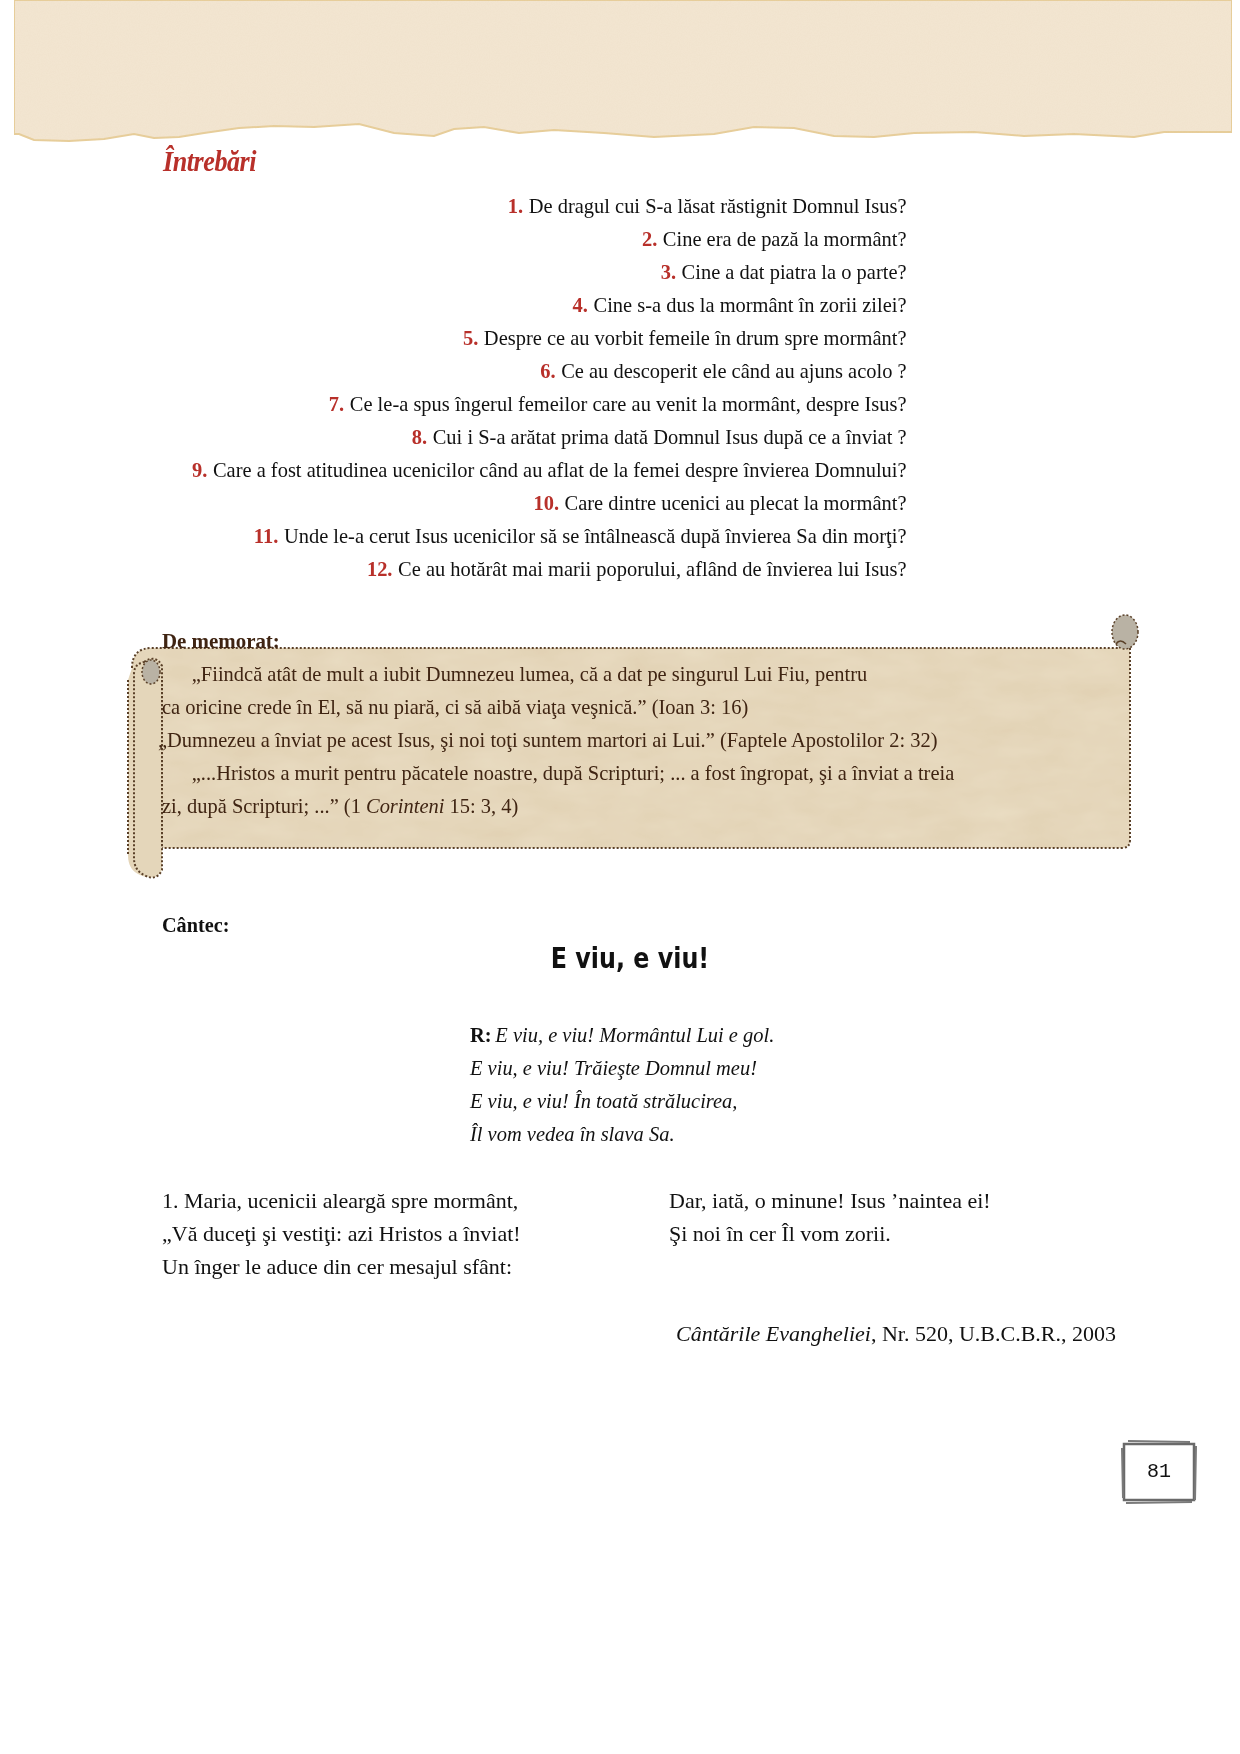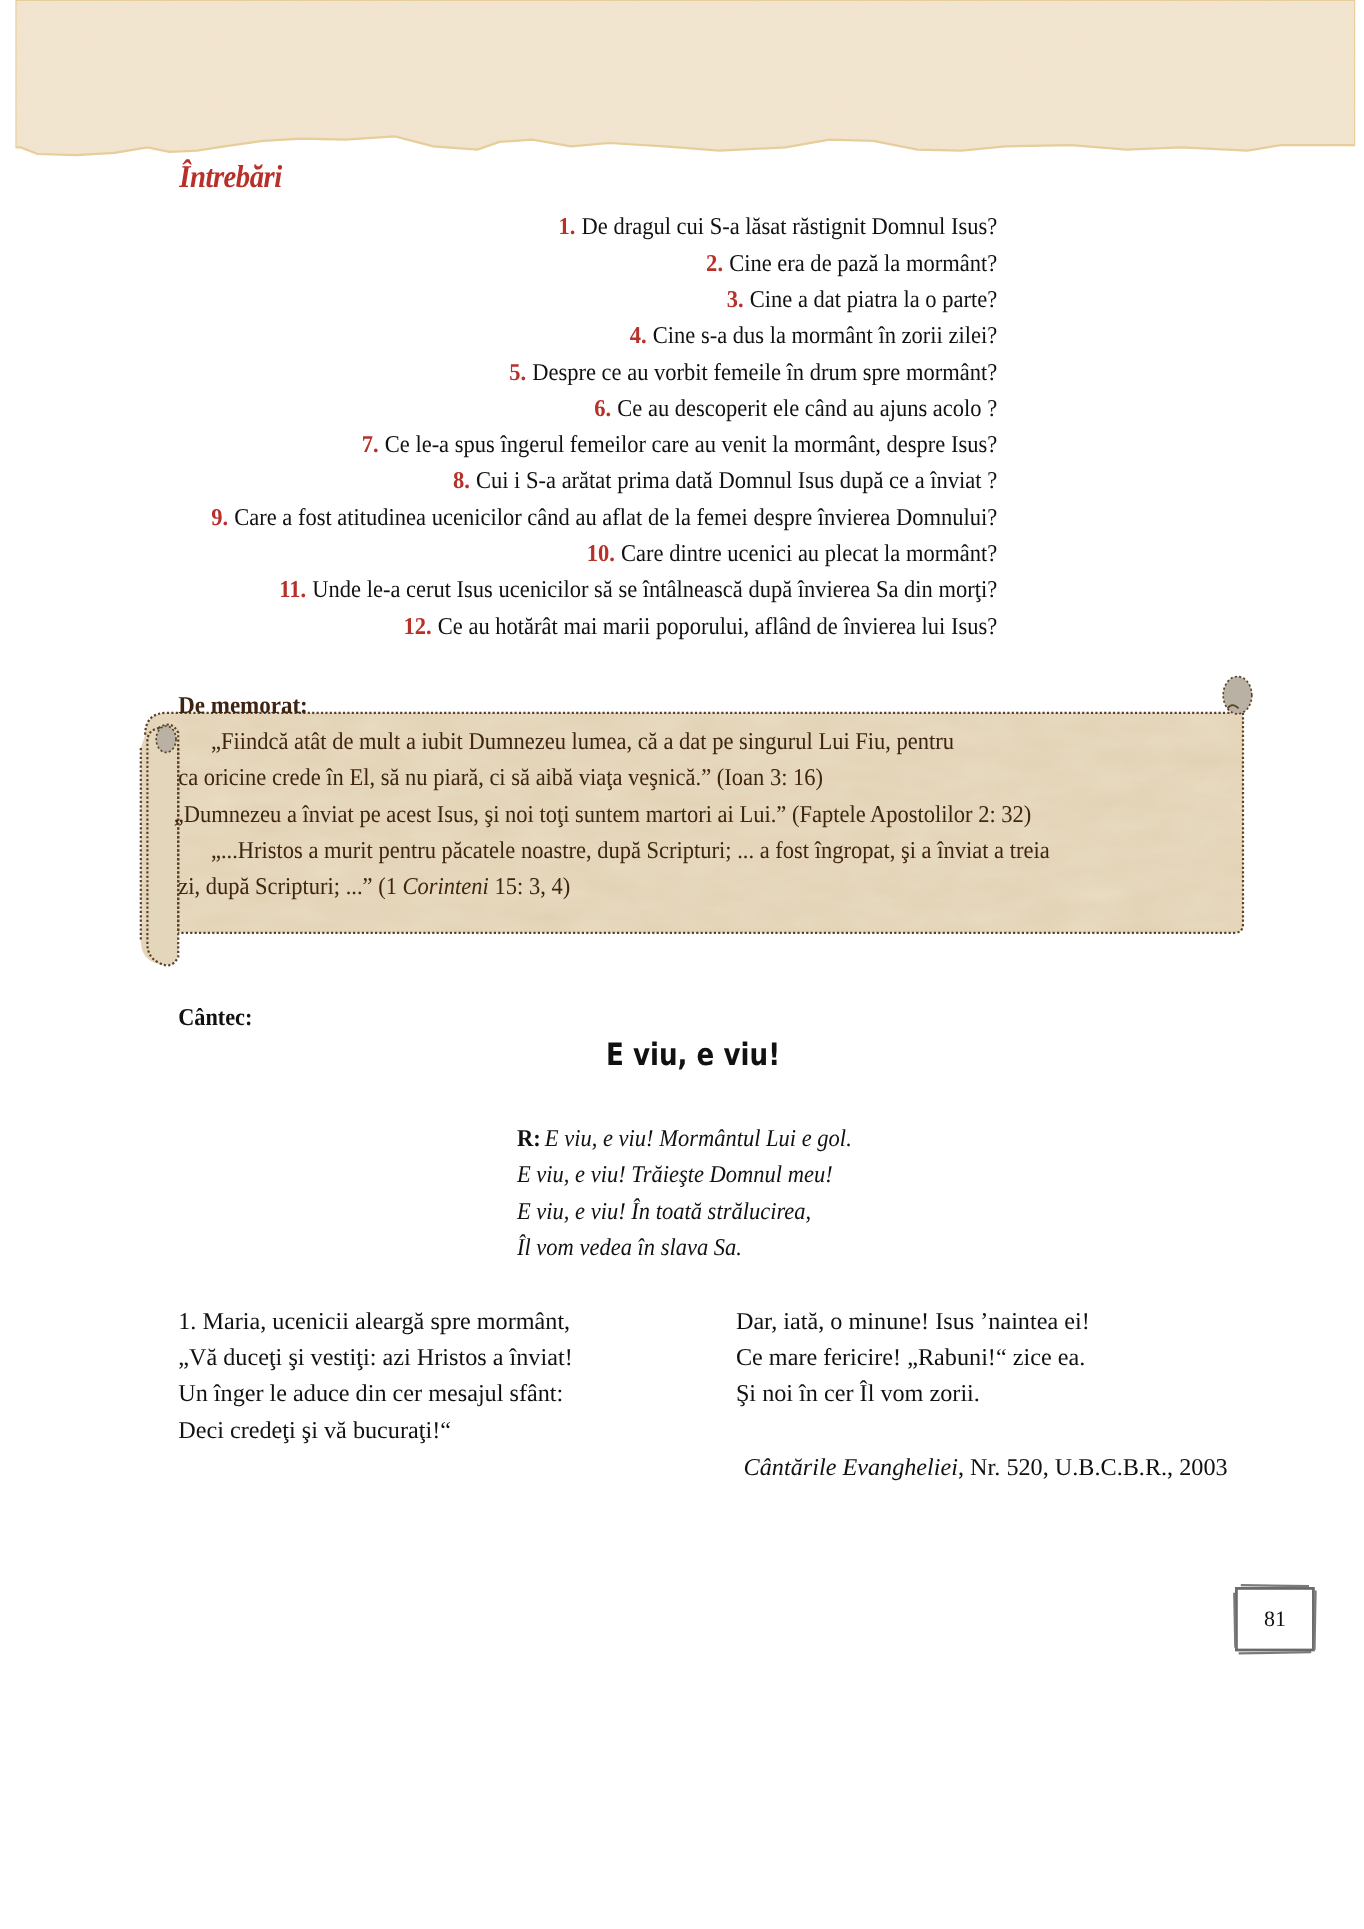--- a/index.html
+++ b/index.html
@@ -61,21 +61,21 @@
     position: absolute; right: 124px; top: 1317px; font-size: 22px; line-height: 33px; white-space: nowrap;
   }
   .attribution i { font-style: italic; }
 
   .page-num {
     position: absolute; left: 1118px; top: 1438px; width: 82px; height: 68px;
   }
   .page-num svg { position: absolute; left: 0; top: 0; }
   .page-num span {
     position: absolute; left: 0; top: 0; width: 82px; height: 68px; line-height: 68px;
-    text-align: center; font-family: Liberation Serif, serif; font-size: 20px; color: #111;
+    text-align: center; font-family: Liberation Mono, monospace; font-size: 20px; color: #111;
   }
 </style>
 </head>
 <body>
 
 <div class="torn-band">
   <svg width="1218" height="150" viewBox="0 0 1218 150">
     <defs>
       <filter id="grain">
         <feTurbulence type="fractalNoise" baseFrequency="0.9" numOctaves="2" result="n"></feTurbulence>
@@ -142,26 +142,24 @@
   <div class="line"><span class="r-tag">R:</span><span>E viu, e viu! Mormântul Lui e gol.</span></div>
   <div class="line">E viu, e viu! Trăieşte Domnul meu!</div>
   <div class="line">E viu, e viu! În toată strălucirea,</div>
   <div class="line">Îl vom vedea în slava Sa.</div>
 </div>
 
 <div class="verse verse-1">
   <div class="line">1. Maria, ucenicii aleargă spre mormânt,</div>
   <div class="line">„Vă duceţi şi vestiţi: azi Hristos a înviat!</div>
   <div class="line">Un înger le aduce din cer mesajul sfânt:</div>
-  <div class="line">Deci credeţi şi vă bucuraţi!“</div>
 </div>
 
 <div class="verse verse-2">
   <div class="line">Dar, iată, o minune! Isus ’naintea ei!</div>
-  <div class="line">Ce mare fericire! „Rabuni!“ zice ea.</div>
   <div class="line">Şi noi în cer Îl vom zorii.</div>
 </div>
 
 <div class="attribution"><i>Cântările Evangheliei</i><span>, Nr. 520, U.B.C.B.R., 2003</span></div>
 
 <div class="page-num">
   <svg width="82" height="68" viewBox="0 0 82 68">
     <rect x="6" y="6" width="70" height="56" fill="#fff" stroke="#6a6a6a" stroke-width="2.5"></rect>
     <path d="M10,3 L72,4 M4,10 L5,60 M78,8 L77,62 M8,65 L74,64" stroke="#7a7a7a" stroke-width="2" fill="none"></path>
   </svg>

